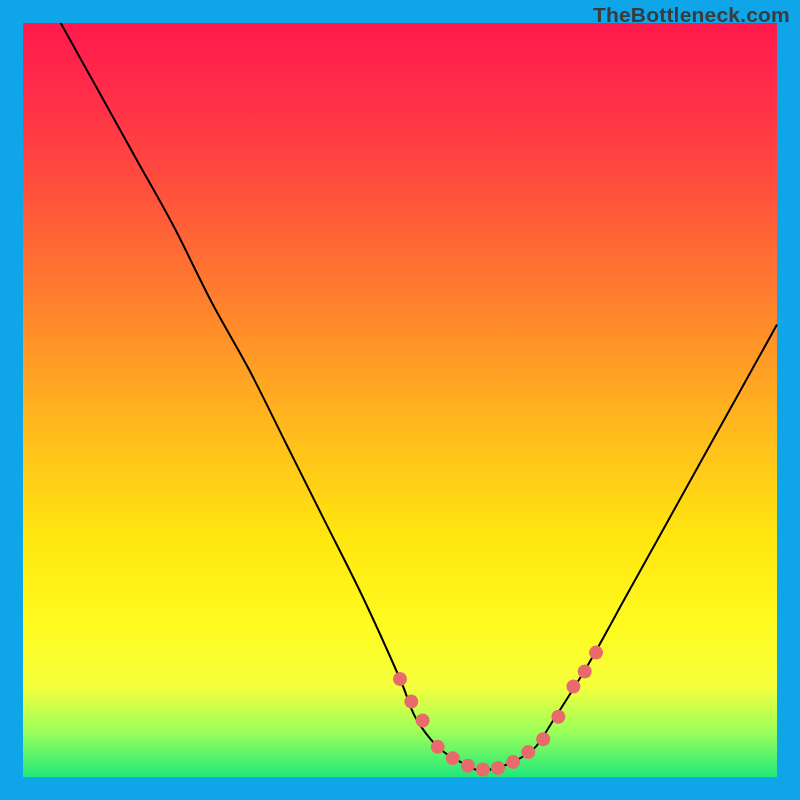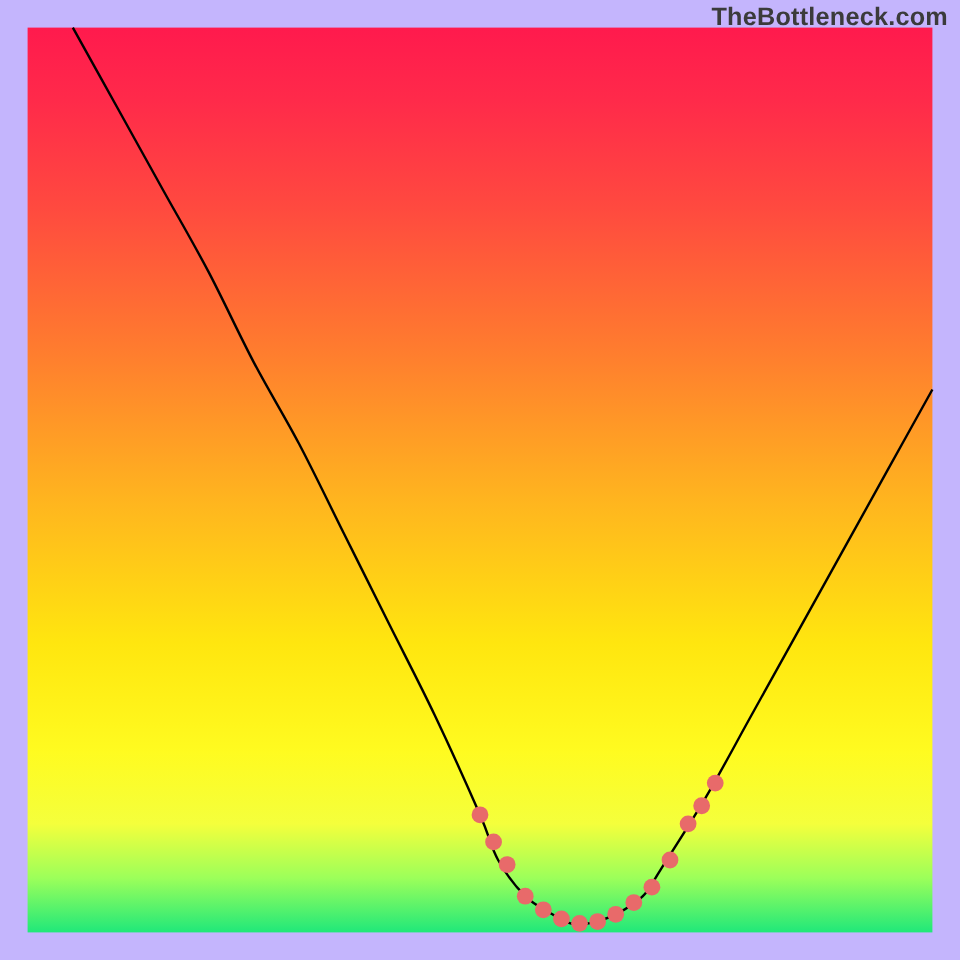--- a/index.html
+++ b/index.html
@@ -10,21 +10,21 @@
     background: #000;
     overflow: hidden;
     font-family: Arial, Helvetica, sans-serif;
   }
   .frame {
     position: absolute;
     left: 0;
     top: 0;
     width: 800px;
     height: 800px;
-    background: #c4b5fd;
+    background: #0ea5e9;
   }
   .plot {
     position: absolute;
     left: 23px;
     top: 23px;
     width: 754px;
     height: 754px;
     
     background: linear-gradient(to bottom,
       #ff1a4d 0%,

